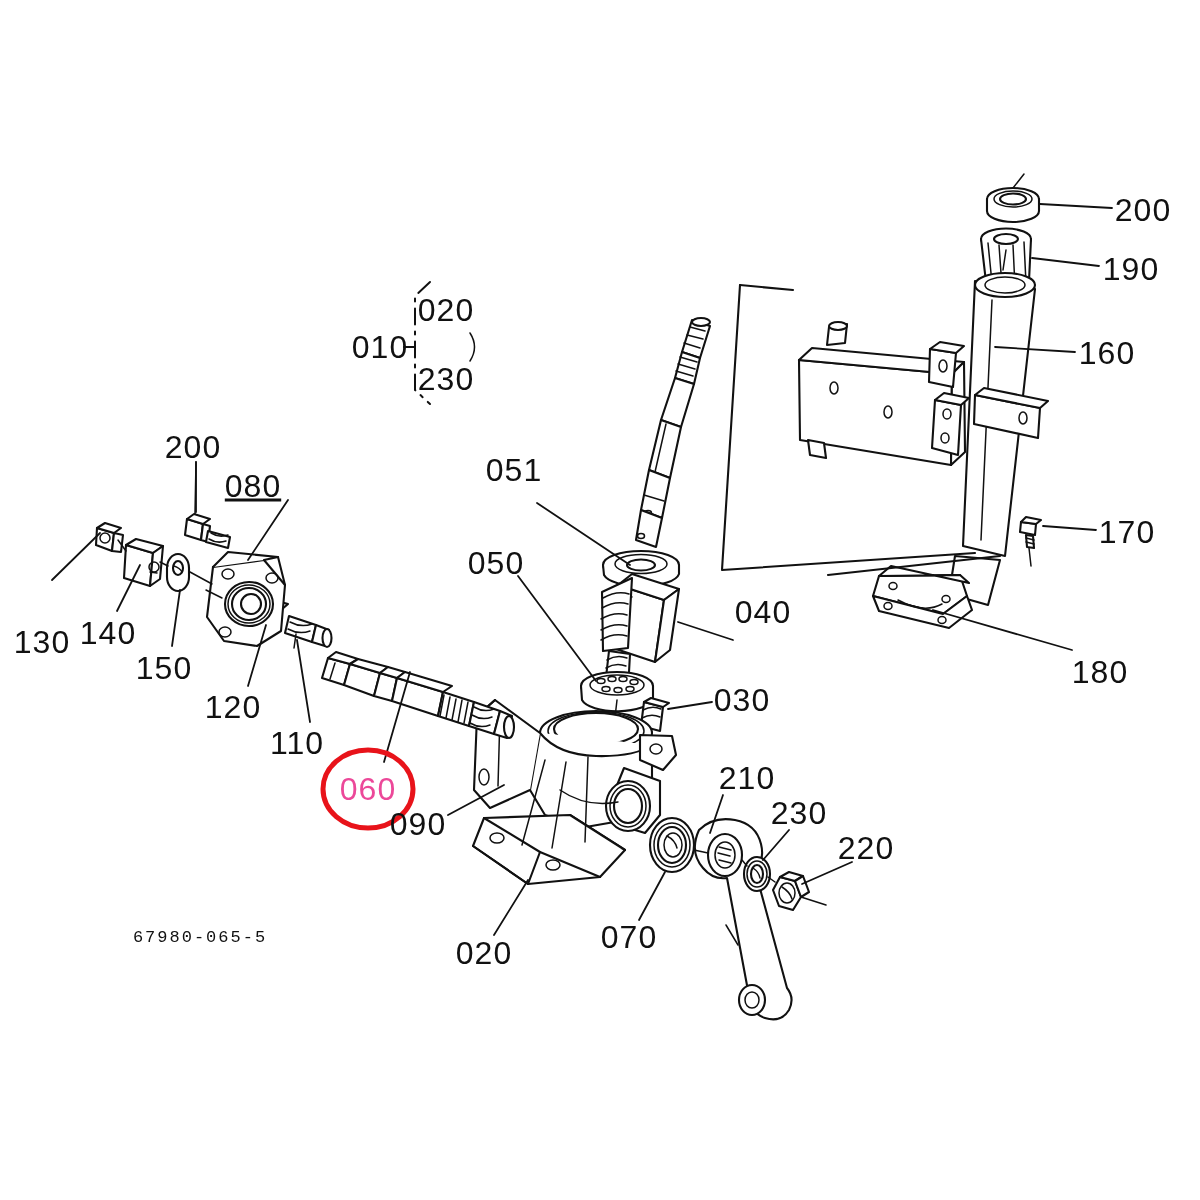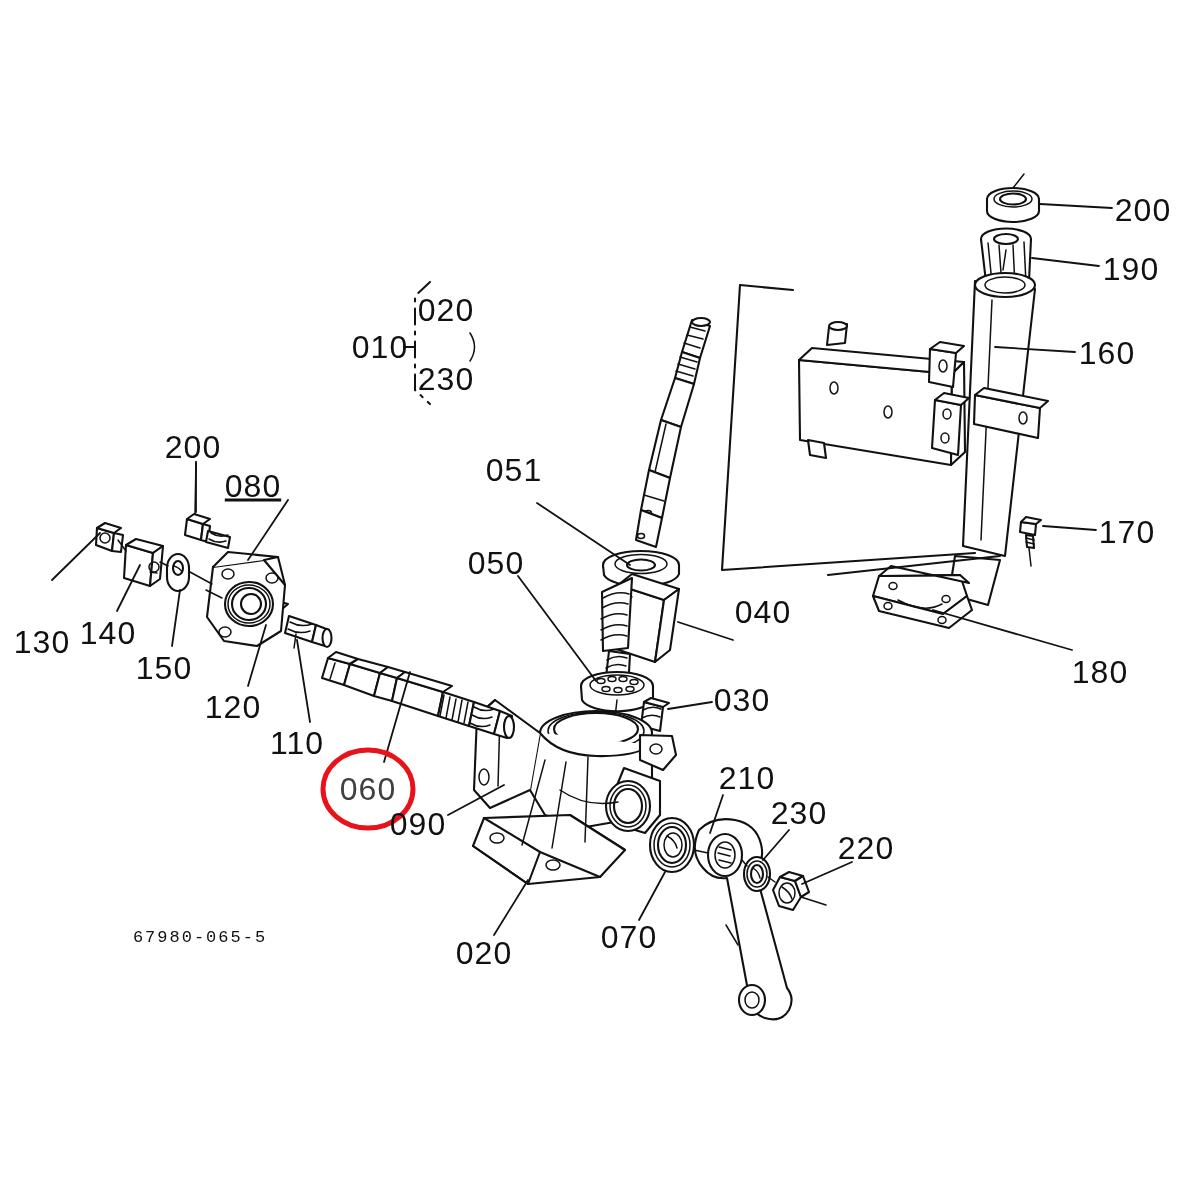--- a/index.html
+++ b/index.html
@@ -4,21 +4,21 @@
 <style>
   html,body{margin:0;padding:0;background:#ffffff;}
   body{width:1200px;height:1200px;overflow:hidden;
        font-family:"Liberation Sans", sans-serif;}
   #stage{position:relative;width:1200px;height:1200px;background:#fff;}
   svg#dwg{position:absolute;left:0;top:0;width:1200px;height:1200px;}
   .lbl{position:absolute;font-family:"Liberation Sans", sans-serif;
        font-size:32px;color:#111;letter-spacing:1px;white-space:nowrap;
        transform:translate(-50%,-50%);}
   .lbl.small{font-size:17px;letter-spacing:2px;font-family:"Liberation Mono", monospace;}
-  .lbl.hl{color:#404040;}
+  .lbl.hl{color:#ec4899;}
 </style>
 </head>
 <body>
 
 <div id="stage">
 
 <svg id="dwg" viewBox="0 0 1200 1200">
   <defs>
     <style>
       .s{fill:none;stroke:#111;stroke-width:2.1;stroke-linecap:round;stroke-linejoin:round;}

